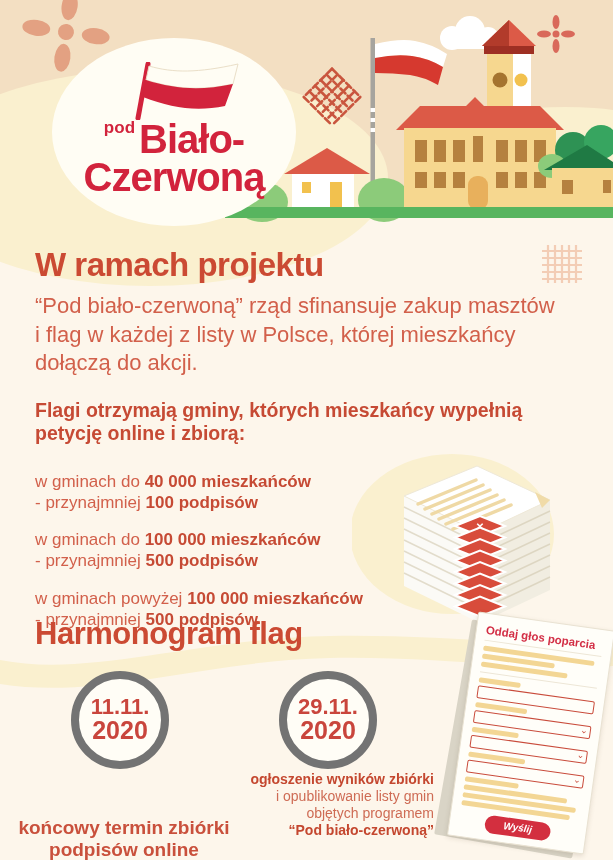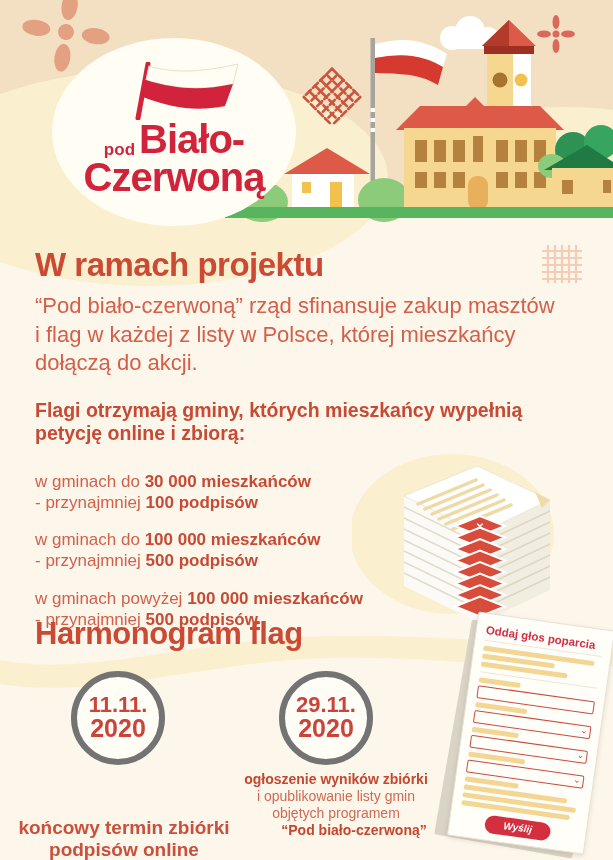--- a/index.html
+++ b/index.html
@@ -11,21 +11,21 @@
   
   .hero{position:absolute;left:0;top:0;width:613px;height:218px;background:#F3DFC2;}
   .town-svg{position:absolute;left:0;top:0;z-index:1;overflow:visible;}
   .logo{
     position:absolute;left:52px;top:38px;width:244px;height:188px;z-index:2;
     background:#FFFDF4;border-radius:50%;
     display:flex;flex-direction:column;align-items:center;justify-content:center;
   }
   .logo-flag{margin:-6px 0 0 26px;}
   .logo-text{color:#D2233C;font-weight:bold;line-height:0.95;text-align:center;letter-spacing:-1px;}
-  .logo-line1{display:flex;align-items:flex-end;justify-content:center;}
+  .logo-line1{display:flex;align-items:flex-start;justify-content:center;}
   .logo-pod{font-size:17px;margin-right:4px;letter-spacing:0;}
   .logo-big{font-size:40px;}
   
   .h1{
     position:absolute;left:35px;top:246px;z-index:2;
     font-size:33px;font-weight:bold;color:#CB4A33;letter-spacing:-0.5px;
   }
   .intro-body{
     position:absolute;left:35px;top:292px;width:528px;z-index:2;
     font-size:22px;line-height:1.3;color:#D2604B;
@@ -39,34 +39,34 @@
   .req-item b{color:#C64A34;}
   .stack-svg{position:absolute;left:352px;top:438px;z-index:1;}
   
   .wave-svg{position:absolute;left:0;top:620px;z-index:0;}
   .h2{
     position:absolute;left:35px;top:616px;z-index:2;
     font-size:31px;font-weight:bold;color:#CB4A33;letter-spacing:-0.5px;
   }
   .date-circle{
     position:absolute;width:82px;height:82px;z-index:2;
-    border:6px solid #737373;border-radius:50%;background:#FFFDF6;
+    border:8px solid #737373;border-radius:50%;background:#FFFDF6;
     display:flex;flex-direction:column;align-items:center;justify-content:center;
     color:#C9453C;font-weight:bold;line-height:1.02;text-align:center;
   }
   .circle-1{left:71px;top:671px;}
   .circle-2{left:279px;top:671px;}
   .date-day{font-size:22px;}
   .date-year{font-size:25px;}
   .caption-1{
     position:absolute;left:16px;top:777px;width:216px;z-index:2;text-align:center;
     font-size:19px;font-weight:bold;color:#C9503C;line-height:1.18;margin-top:40px;
   }
   .caption-2{
-    position:absolute;left:238px;top:771px;width:196px;z-index:2;text-align:center;
+    position:absolute;left:238px;top:771px;width:196px;z-index:2;text-align:right;
     font-size:14px;color:#CE6B54;line-height:1.22;
   }
   .caption-2 .cap-bold{display:block;font-weight:bold;color:#C4472F;}
   .caption-2 .cap-em{font-weight:bold;color:#C4472F;margin-left:36px;}
   
   .form-wrap{position:absolute;left:448px;top:612px;width:168px;height:248px;z-index:3;}
   .form-back{position:absolute;left:4px;top:18px;width:140px;height:218px;background:#D9D4C6;
     transform:rotate(10deg);border-radius:2px;}
   .form-page{
     position:absolute;left:14px;top:8px;width:138px;height:226px;box-sizing:border-box;
@@ -225,21 +225,21 @@
       <line x1="2" y1="36" x2="42" y2="36"></line>
   </g>
 </svg>
 
 <div class="h1">W ramach projektu</div>
 <div class="intro-body">“Pod biało-czerwoną” rząd sfinansuje zakup masztów i flag w każdej z listy w Polsce, której mieszkańcy dołączą do akcji.</div>
 
 <div class="req-heading">Flagi otrzymają gminy, których mieszkańcy wypełnią petycję online i zbiorą:</div>
 <div class="req-list">
   <p class="req-item">
-    <span>w gminach do </span><b>30 000 mieszkańców</b><br>
+    <span>w gminach do </span><b>40 000 mieszkańców</b><br>
     <span>- przynajmniej </span><b>100 podpisów</b>
   </p>
   <p class="req-item">
     <span>w gminach do </span><b>100 000 mieszkańców</b><br>
     <span>- przynajmniej </span><b>500 podpisów</b>
   </p>
   <p class="req-item">
     <span>w gminach powyżej </span><b>100 000 mieszkańców</b><br>
     <span>- przynajmniej </span><b>500 podpisów</b>
   </p>

